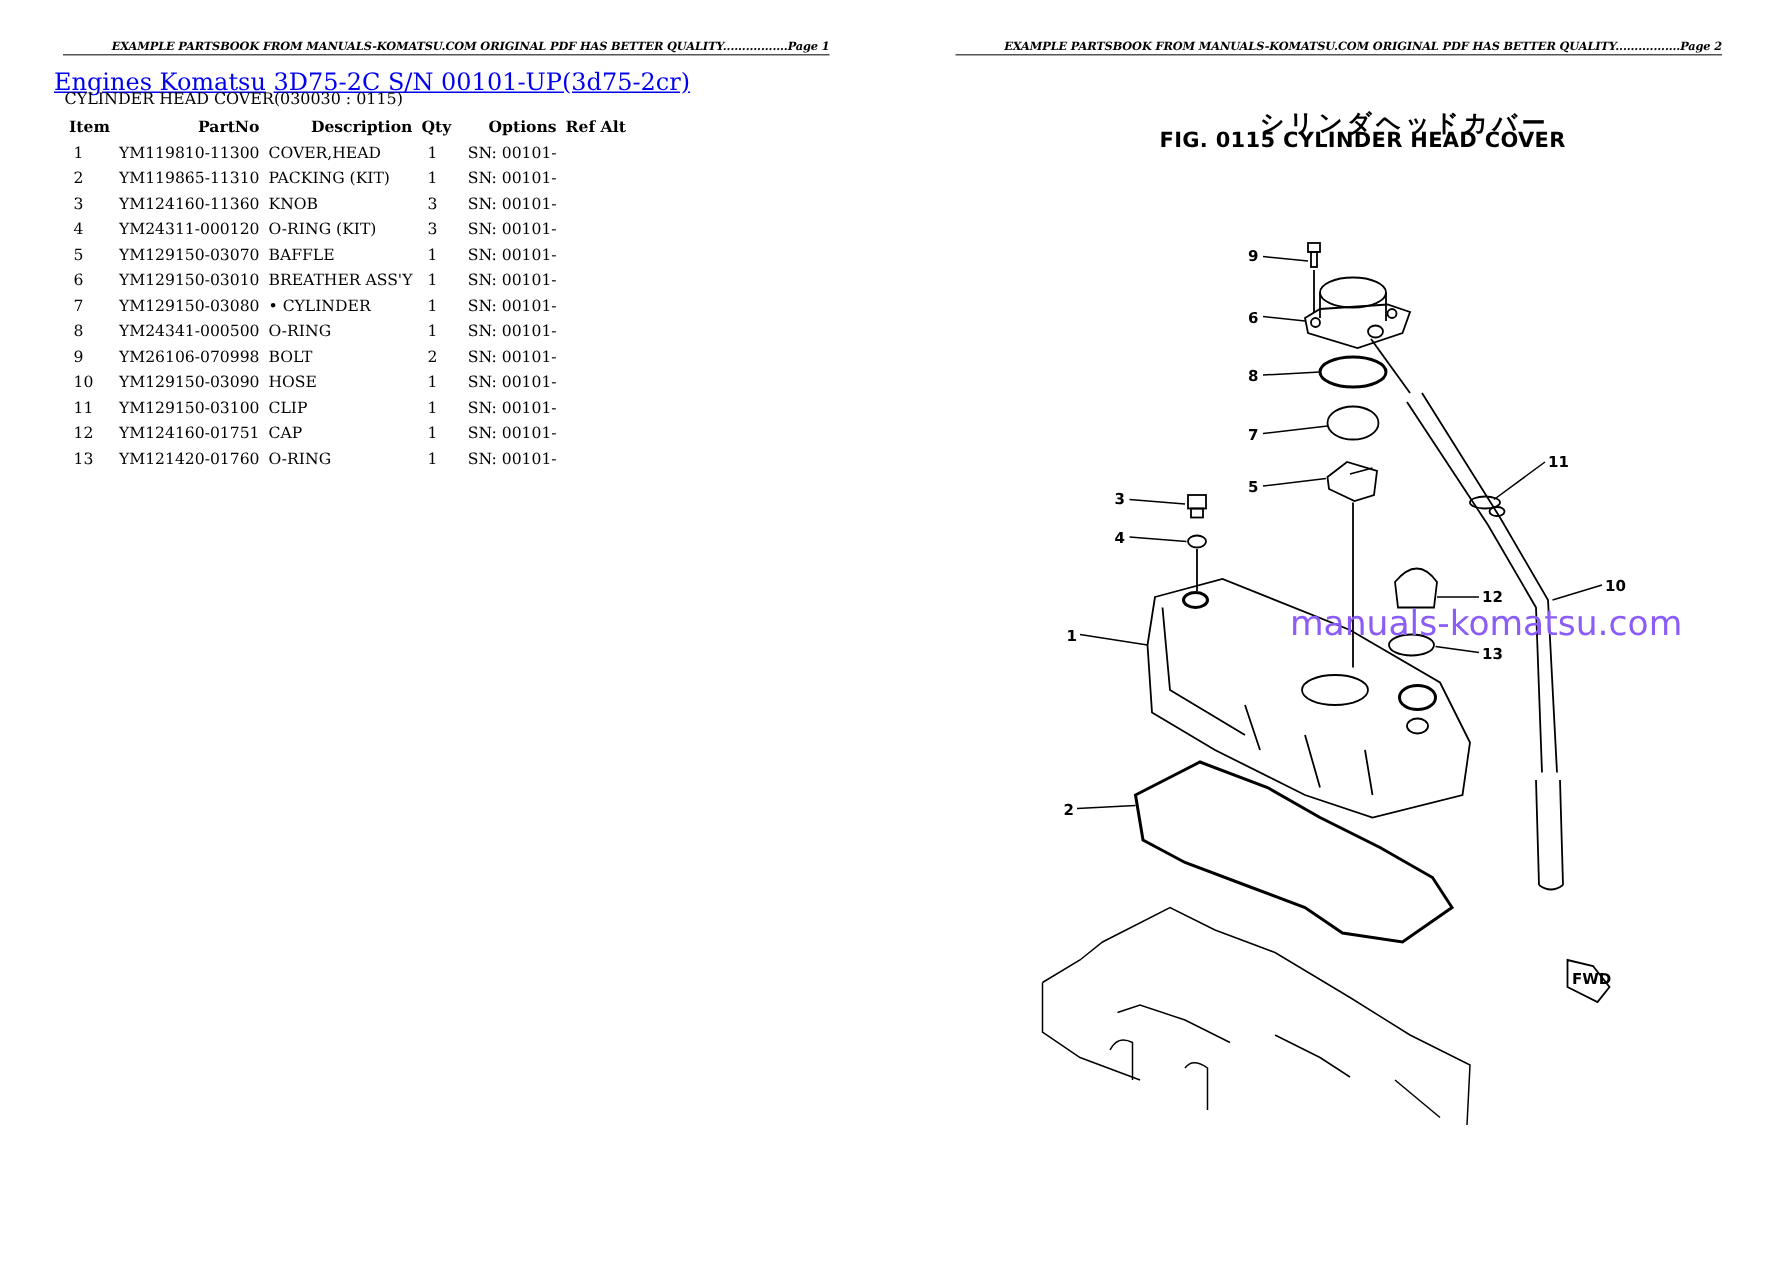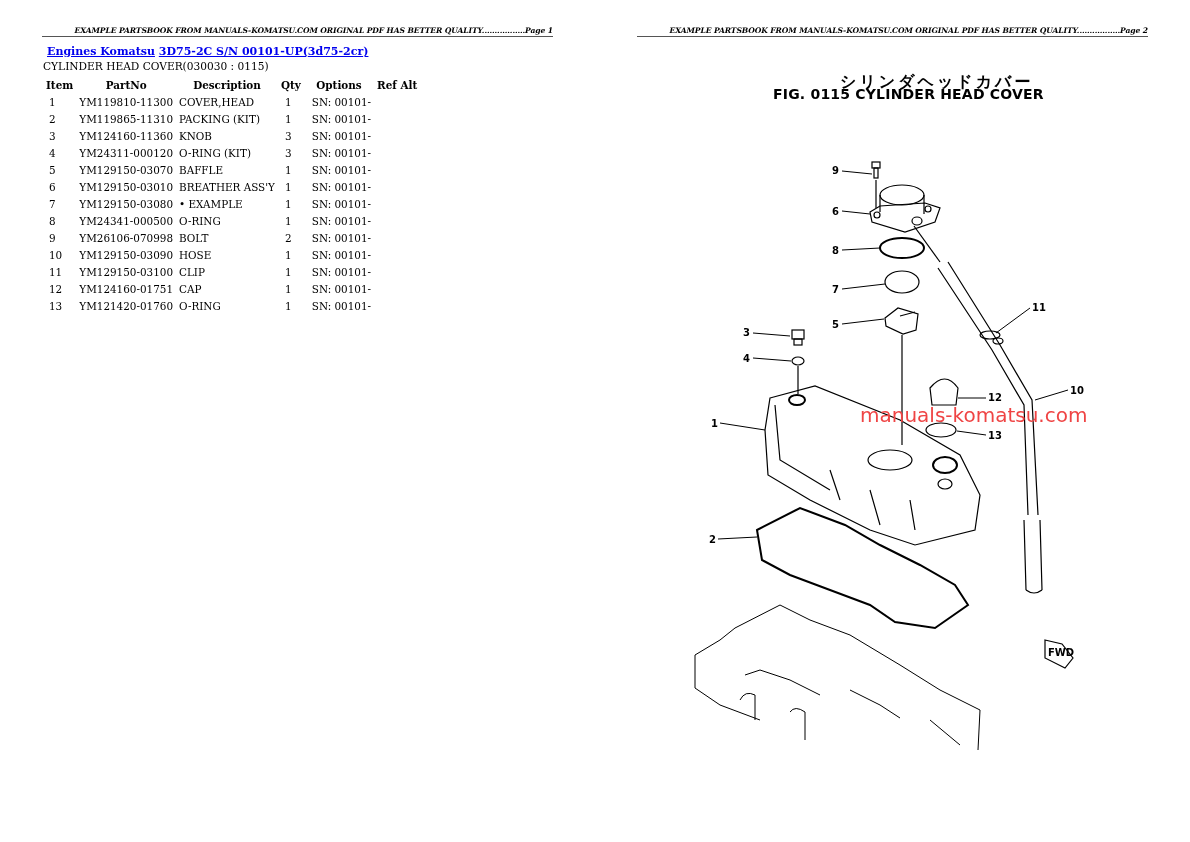--- a/index.html
+++ b/index.html
@@ -6,32 +6,32 @@
   body { width:1190px; height:842px; position:relative; overflow:hidden; font-family:"DejaVu Serif", "Liberation Serif", serif; color:#000; }
   .page { position:absolute; top:0; height:834px; }
   .page-left { left:0; width:595px; }
   .page-right { left:595px; width:595px; }
   .header { position:absolute; top:26px; font-family:"DejaVu Serif", serif; font-style:italic; font-weight:bold; font-size:7.6px; letter-spacing:-0.1px; white-space:nowrap; }
   .header-rule { position:absolute; top:36px; height:0; border-top:1px solid #555; }
   .page-left .header { right:42px; }
   .page-left .header-rule { left:42px; right:42px; }
   .page-right .header { right:42px; }
   .page-right .header-rule { left:42px; right:42px; }
-  .breadcrumb { position:absolute; left:47px; top:45px; font-size:11px; white-space:nowrap;font-weight:bold; }
+  .breadcrumb { position:absolute; left:36px; top:45px; font-size:16px; white-space:nowrap; }
   .breadcrumb a { color:#0000ee; text-decoration:underline; cursor:pointer; }
   .sub-title { position:absolute; left:43px; top:60px; font-size:10.6px; white-space:nowrap; }
   table.parts { position:absolute; left:43px; top:76px; border-collapse:collapse; font-size:10.4px; }
-  table.parts th { font-weight:bold; padding:0 3px; height:17px; text-align:center; white-space:nowrap; }
+  table.parts th { font-weight:bold; padding:0 3px; height:17px; text-align:right; white-space:nowrap; }
   table.parts td { padding:0 3px; height:17px; white-space:nowrap; text-align:left; }
   table.parts td.c-item { width:22px; padding-left:6px; }
   table.parts td.c-qty { padding-left:7px; }
   table.parts td.c-opt { padding-left:8px; }
   .fig-jp { position:absolute; left:840px; top:72px; font-family:"DejaVu Sans", sans-serif; font-size:16px; letter-spacing:3px; font-weight:bold; }
   .fig-title { position:absolute; left:773px; top:86px; font-family:"DejaVu Sans", sans-serif; font-weight:bold; font-size:14px; white-space:nowrap; letter-spacing:0.2px; }
-  .watermark { position:absolute; left:860px; top:403px; font-family:"DejaVu Sans", sans-serif; font-size:20px; color:#ef4444; white-space:nowrap; }
+  .watermark { position:absolute; left:860px; top:403px; font-family:"DejaVu Sans", sans-serif; font-size:23px; color:#8b5cf6; white-space:nowrap; }
   svg.diagram { position:absolute; left:630px; top:150px; }
   .callout { font-family:"DejaVu Sans", sans-serif; font-size:10px; font-weight:bold; }
 </style>
 </head>
 <body>
 
 <div class="page page-left">
   <div class="header">EXAMPLE PARTSBOOK FROM MANUALS-KOMATSU.COM ORIGINAL PDF HAS BETTER QUALITY.................Page 1</div>
   <div class="header-rule"></div>
 
@@ -97,21 +97,21 @@
           <td class="c-item">6</td>
           <td>YM129150-03010</td>
           <td>BREATHER ASS'Y</td>
           <td class="c-qty">1</td>
           <td class="c-opt">SN: 00101-</td>
           <td></td>
         </tr>
       <tr>
           <td class="c-item">7</td>
           <td>YM129150-03080</td>
-          <td>• EXAMPLE</td>
+          <td>• CYLINDER</td>
           <td class="c-qty">1</td>
           <td class="c-opt">SN: 00101-</td>
           <td></td>
         </tr>
       <tr>
           <td class="c-item">8</td>
           <td>YM24341-000500</td>
           <td>O-RING</td>
           <td class="c-qty">1</td>
           <td class="c-opt">SN: 00101-</td>

